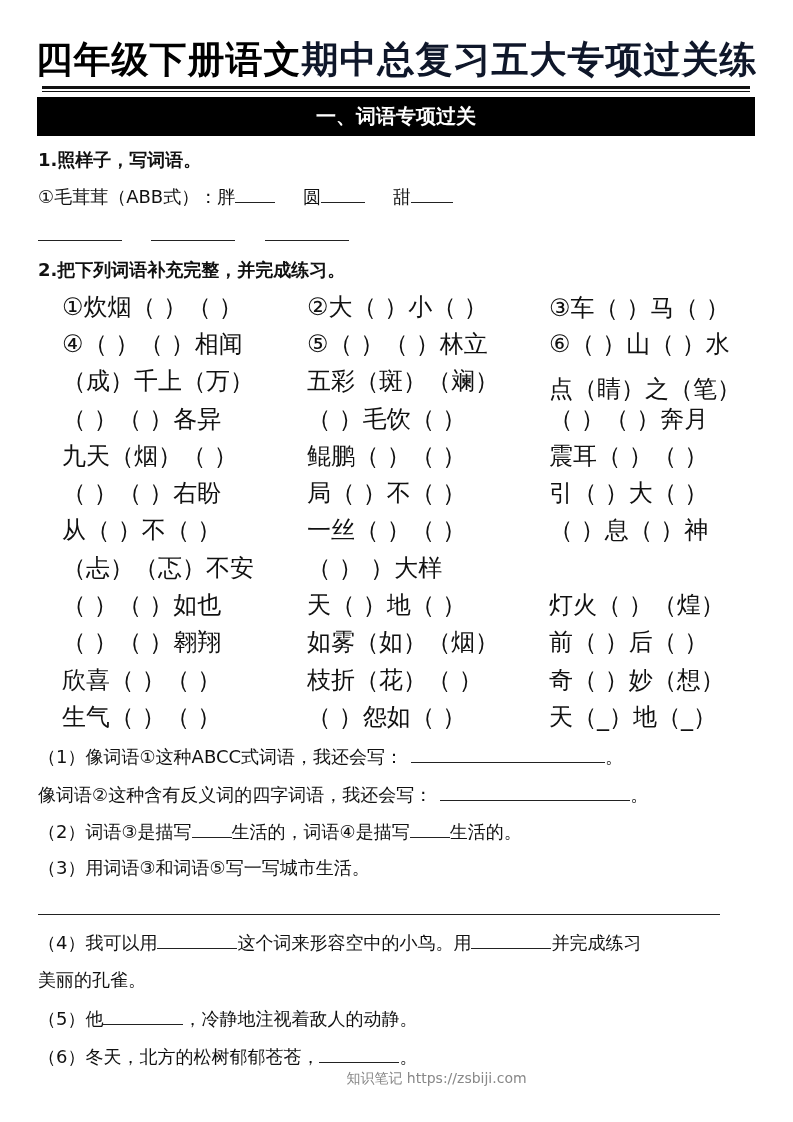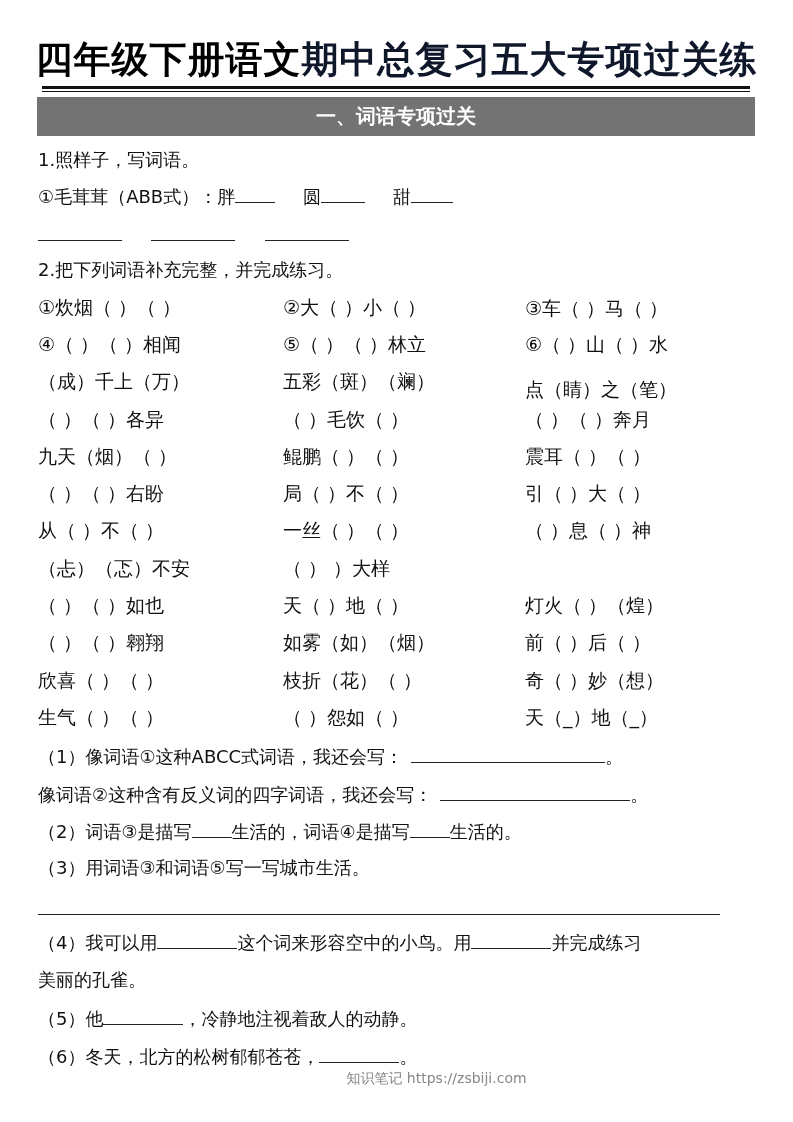--- a/index.html
+++ b/index.html
@@ -4,26 +4,26 @@
 <style>
   html, body { margin: 0; padding: 0; background: #ffffff; }
   body { width: 793px; height: 1122px; position: relative; overflow: hidden;
          font-family: "DejaVu Sans", "Liberation Sans", sans-serif; color: #111; }
   .title { position: absolute; left: 0; top: 36px; width: 793px; text-align: center;
            font-size: 37px; font-weight: bold; letter-spacing: 1px; line-height: 48px; white-space: nowrap; }
   .title .black { color: #000; }
   .title .red { color: #0f172a; text-align: center; }
   .rule-thick { position: absolute; left: 42px; width: 708px; top: 86px; height: 3px; background: #111; }
   .rule-thin { position: absolute; left: 42px; width: 708px; top: 91px; height: 1px; background: #111; }
-  .banner { position: absolute; left: 37px; top: 97px; width: 718px; height: 39px; background: #737373;
+  .banner { position: absolute; left: 37px; top: 97px; width: 718px; height: 39px; background: #000000;
             color: #fff; font-size: 20px; font-weight: bold; text-align: center; line-height: 39px; }
   .line { position: absolute; left: 38px; font-size: 18px; line-height: 24px; white-space: nowrap; }
-  .q-title { font-weight: normal; text-align: right; }
+  .q-title { font-weight: bold; text-align: right; }
   .blank { display: inline-block; border-bottom: 1px solid #222; height: 18px; vertical-align: baseline; }
-  .col { position: absolute; font-size: 19px; line-height: 24px; white-space: nowrap; }
+  .col { position: absolute; font-size: 24px; line-height: 24px; white-space: nowrap; margin-left: 24px; }
   .c1 { left: 38px; } .c2 { left: 283px; } .c3 { left: 525px; }
   .fullrule { position: absolute; left: 38px; width: 682px; top: 914px; height: 1px; background: #222; }
   .footer { position: absolute; left: 0; width: 793px; top: 1070px; text-align: center; font-size: 14px; color: #888; margin-left: 40px; }
 </style>
 </head>
 <body>
 
 <div class="title">
   <span class="black">四年级下册语文</span><span class="red">期中总复习五大专项过关练</span>
 </div>

